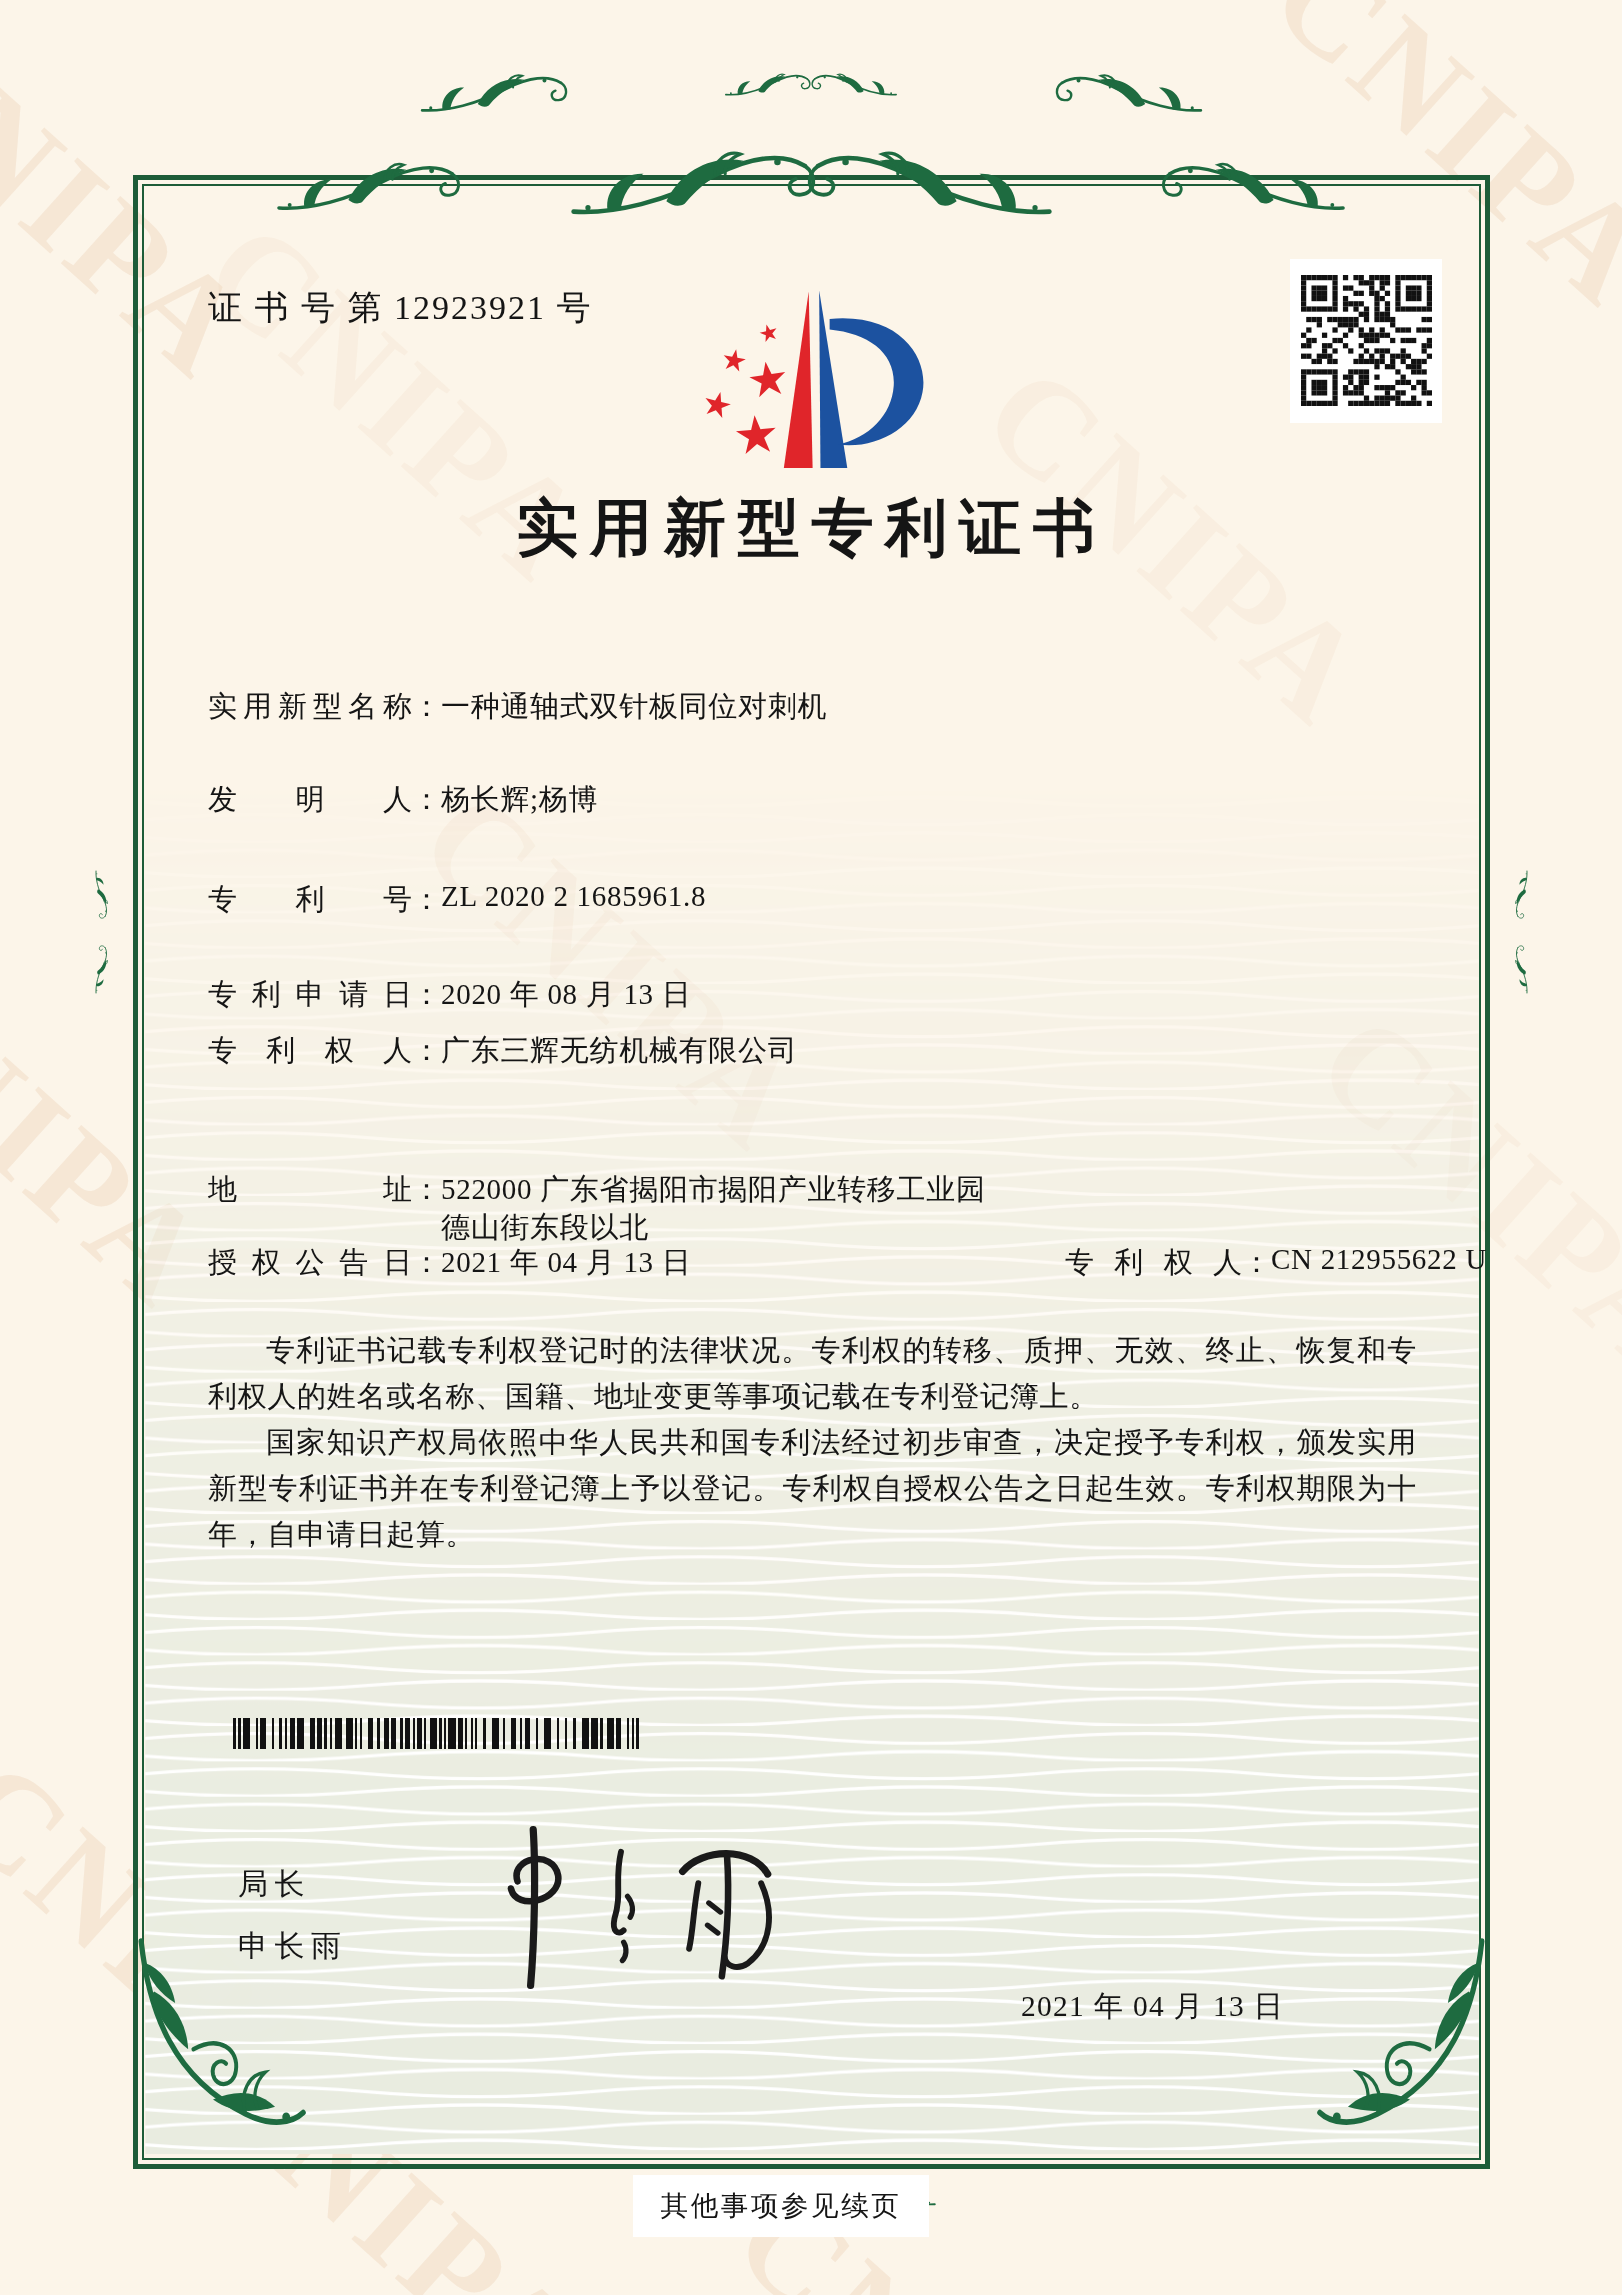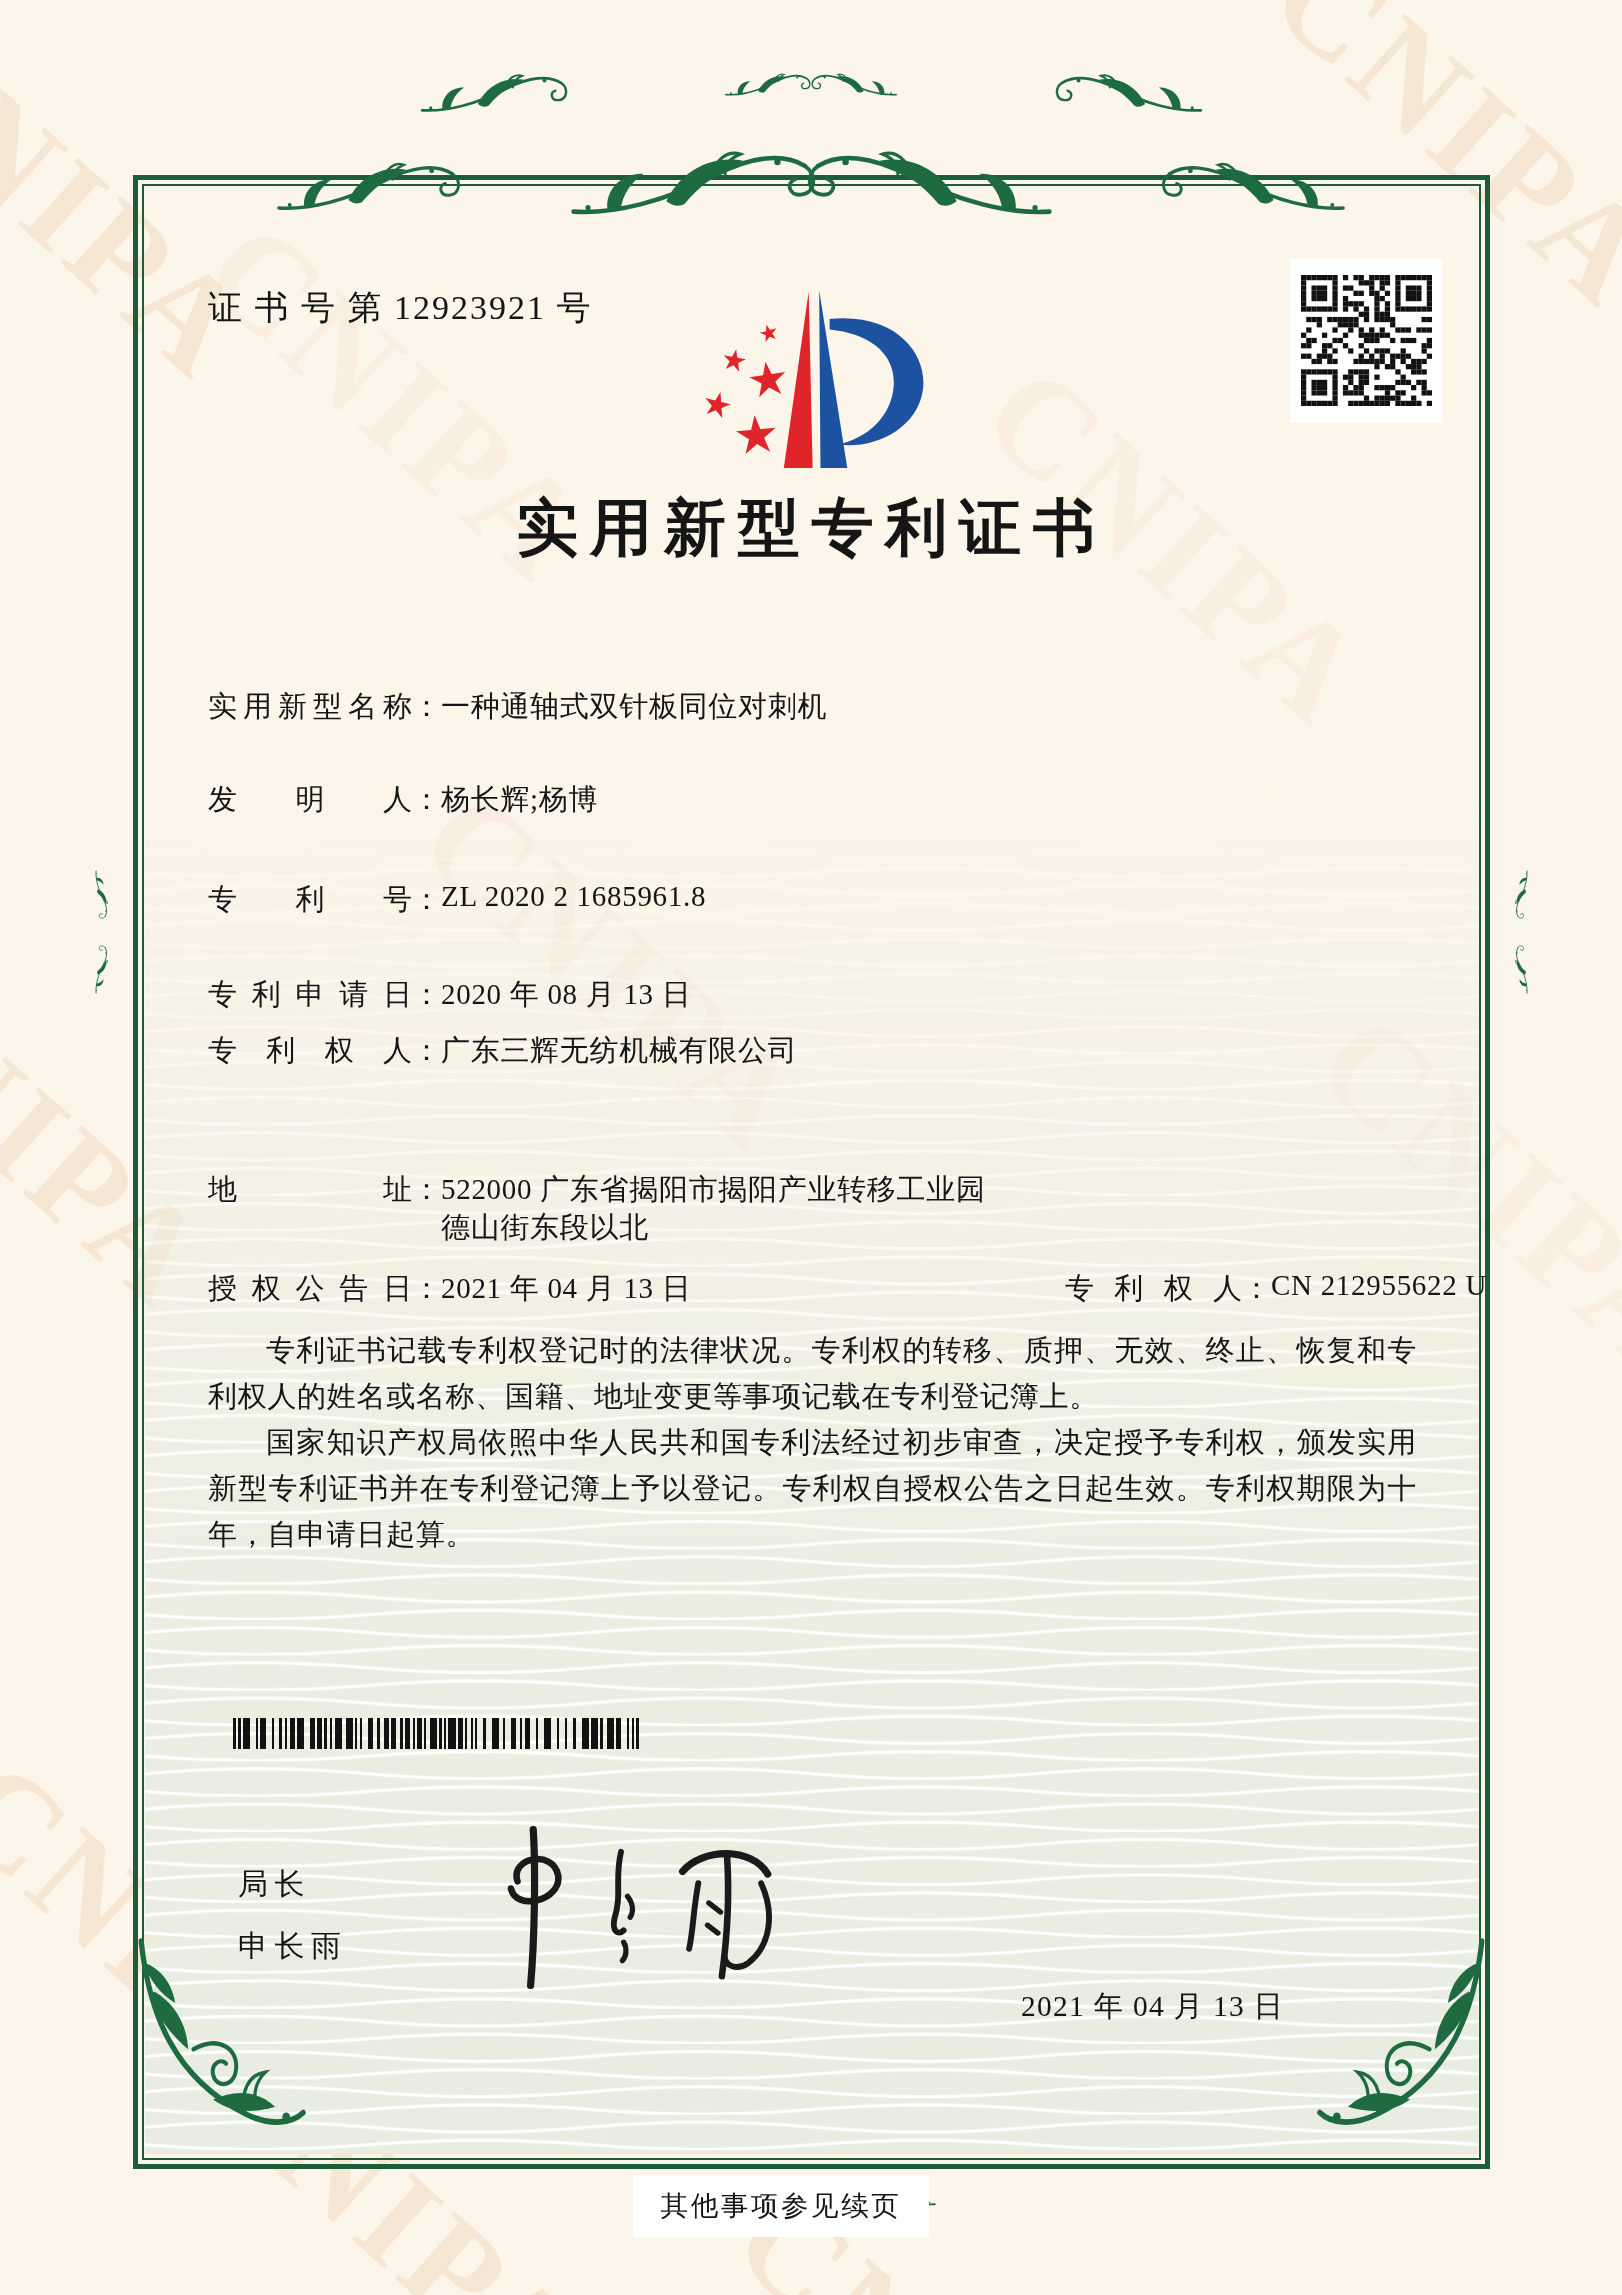--- a/index.html
+++ b/index.html
@@ -554,21 +554,21 @@
   </div>
   <div class="row" style="top:975px;">
     <span class="lbl">专利申请日</span><span class="col">：</span><span class="val">2020 年 08 月 13 日</span>
   </div>
   <div class="row" style="top:1031px;">
     <span class="lbl">专利权人</span><span class="col">：</span><span class="val">广东三辉无纺机械有限公司</span>
   </div>
   <div class="row" style="top:1170px;">
     <span class="lbl">地址</span><span class="col">：</span><span class="val wrap">522000 广东省揭阳市揭阳产业转移工业园德山街东段以北</span>
   </div>
-  <div class="row" style="top:1269px;text-decoration:underline;">
+  <div class="row" style="top:1243px;text-decoration:underline;">
     <span class="lbl">授权公告日</span><span class="col">：</span><span class="val">2021 年 04 月 13 日</span>
     <span class="grant2">
       <span class="lbl" style="width:177px">专利权人</span><span class="col">：</span><span class="val">CN 212955622 U</span>
     </span>
   </div>
 
   <div class="paras">
     <p>专利证书记载专利权登记时的法律状况。专利权的转移、质押、无效、终止、恢复和专利权人的姓名或名称、国籍、地址变更等事项记载在专利登记簿上。</p>
     <p>国家知识产权局依照中华人民共和国专利法经过初步审查，决定授予专利权，颁发实用新型专利证书并在专利登记簿上予以登记。专利权自授权公告之日起生效。专利权期限为十年，自申请日起算。</p>
   </div>

